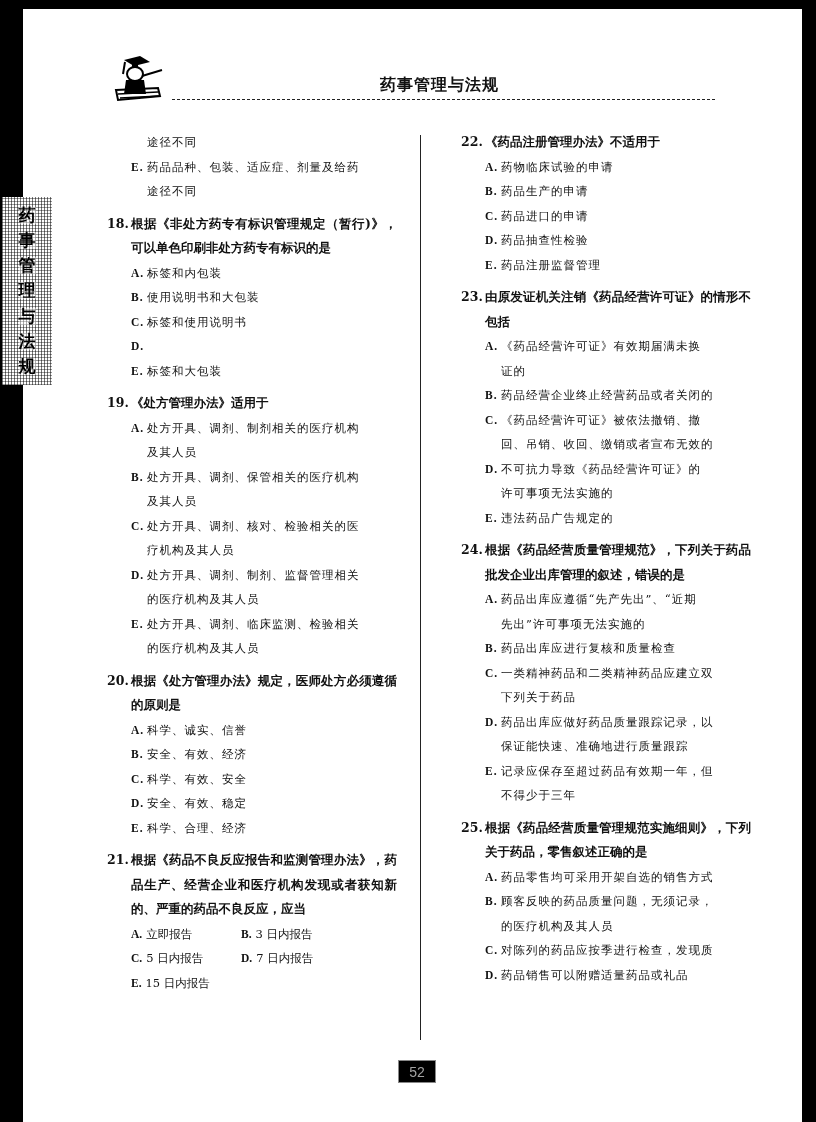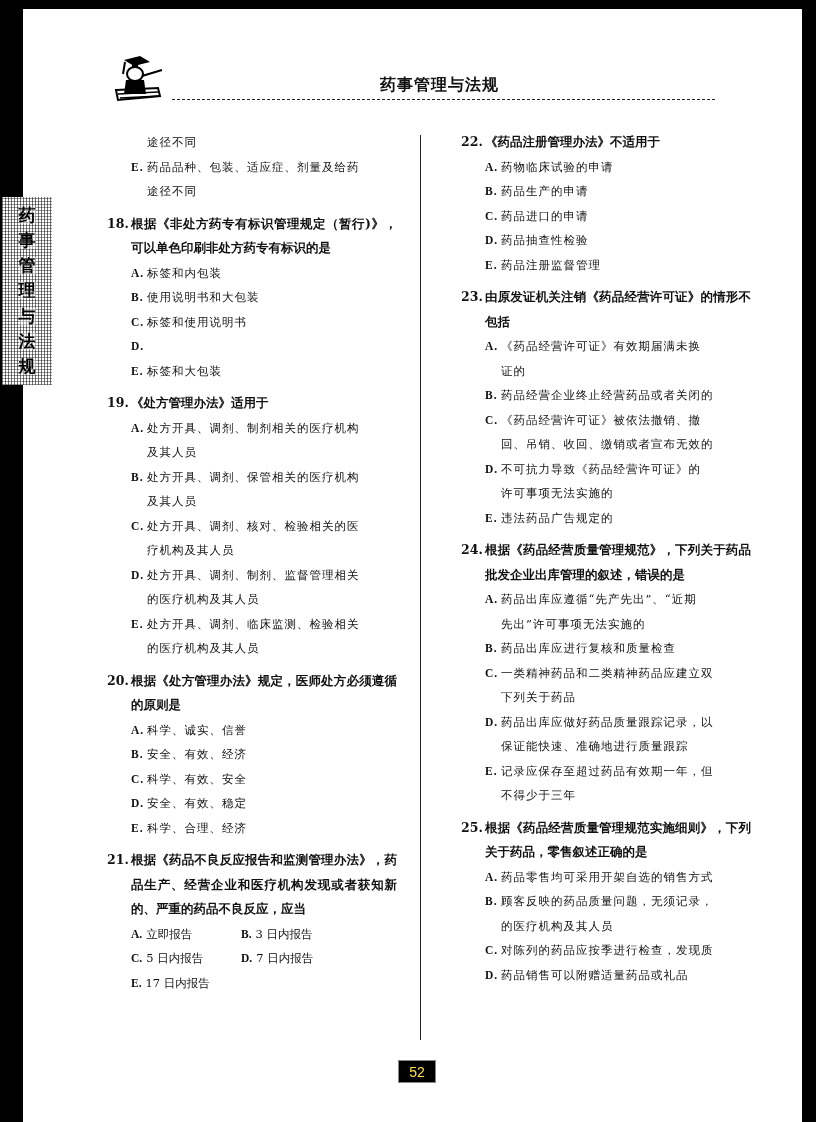--- a/index.html
+++ b/index.html
@@ -23,21 +23,21 @@
     .q .num { width:24px; flex:none; }
     .q .stem-text { flex:1; text-align:justify; }
     .opt { display:flex; padding-left:24px; font-size:11.5px; letter-spacing:1px; }
     .opt .key { width:16px; flex:none; font-family:"Liberation Serif", serif; font-weight:bold; }
     .opt .txt { flex:1; }
     .opt-cont { padding-left:40px; font-size:11.5px; letter-spacing:1px; }
     .gap { height:8px; }
     .opts-grid { display:grid; grid-template-columns:110px 110px; padding-left:24px; font-size:11.5px; }
     .opts-grid .cell { display:flex; }
     .opts-grid .key { font-family:"Liberation Serif", serif; font-weight:bold; margin-right:4px; }
-    .page-num { position:absolute; left:398px; top:1060px; width:38px; height:23px; background:#000; color:#fde047;
+    .page-num { position:absolute; left:398px; top:1060px; width:38px; height:23px; background:#000; color:#a3a3a3;
       font-family:"Liberation Sans", sans-serif; font-size:14px; text-align:center; line-height:23px; border:1px solid #888; box-sizing:border-box; }
   </style>
 </head>
 <body>
 
 <div class="page"></div>
 
 <div class="header">
   <div class="logo">
     <svg width="56" height="50" viewBox="0 0 56 50">
@@ -184,21 +184,21 @@
       <div class="cell">
           <span class="key">C.</span>
           <span>5 日内报告</span>
         </div>
       <div class="cell">
           <span class="key">D.</span>
           <span>7 日内报告</span>
         </div>
       <div class="cell">
           <span class="key">E.</span>
-          <span>17 日内报告</span>
+          <span>15 日内报告</span>
         </div>
     </div>
   </div>
 </div>
 
 <div class="col col-right" style="left:437px;">
   <div class="q">
     <div class="stem">
         <span class="num">22.</span>
         <span class="stem-text">《药品注册管理办法》不适用于</span>

